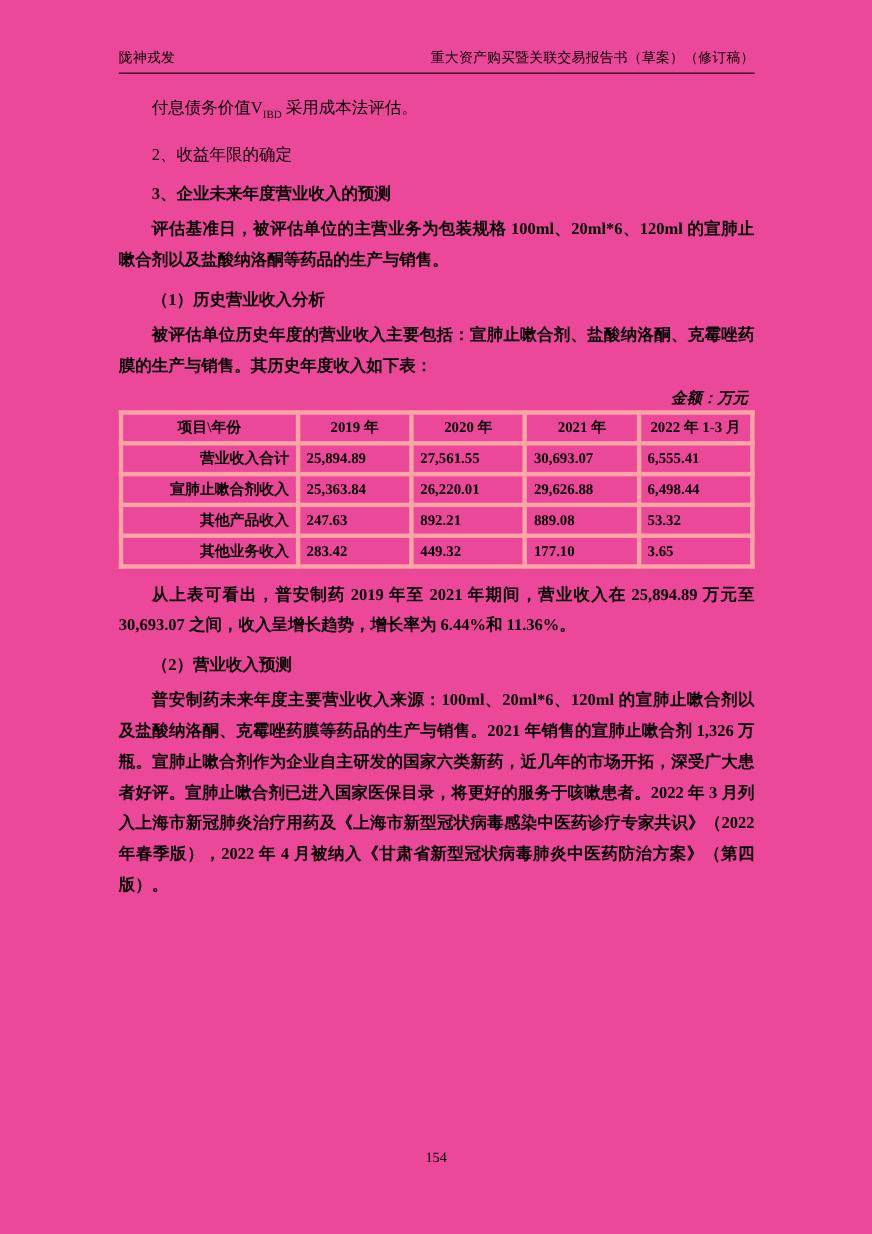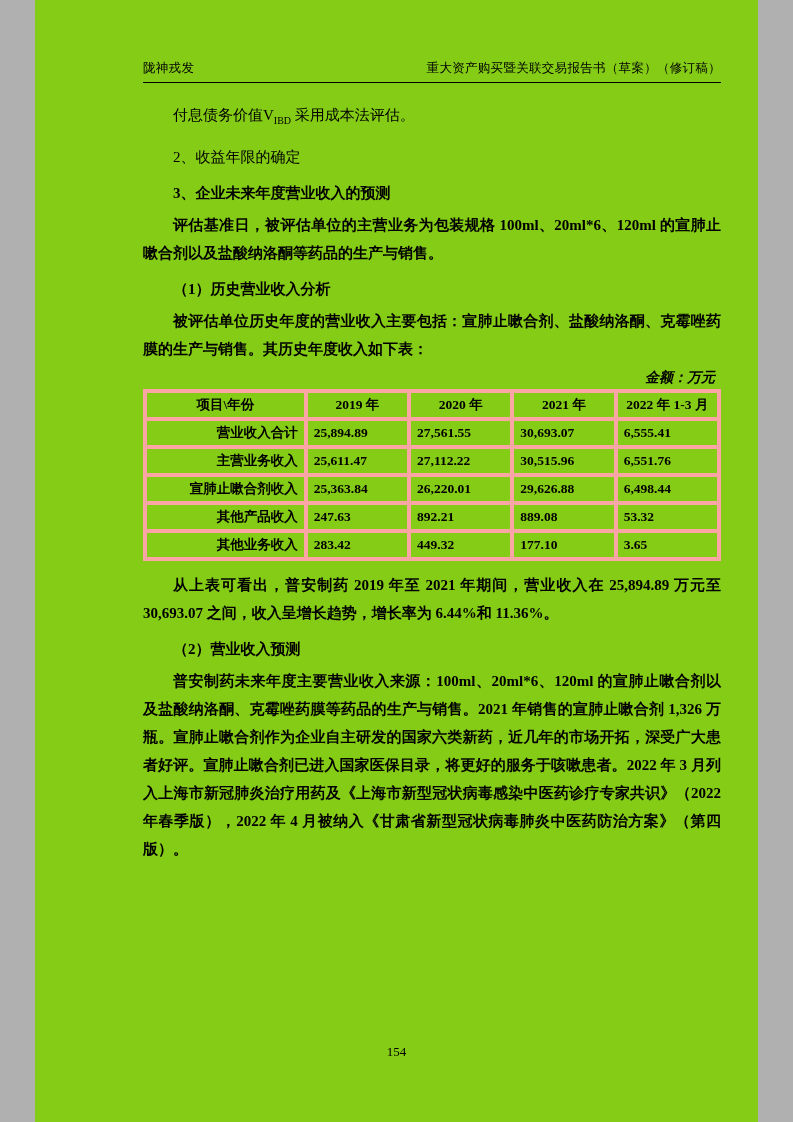--- a/index.html
+++ b/index.html
@@ -4,23 +4,23 @@
 <style>
   html, body {
     margin: 0;
     padding: 0;
     background: #b0b0b0;
   }
   body {
     font-family: "Liberation Serif", "DejaVu Serif", serif;
   }
   .page {
-    width: 723px;
+    width: 793px;
     height: 1122px;
-    background: #84cc16;
+    background: #ec4899;
     margin: 0 auto;
     position: relative;
     box-sizing: border-box;
     overflow: hidden;
   }
   .content {
     position: absolute;
     left: 108px;
     top: 44px;
     width: 578px;
@@ -32,21 +32,20 @@
     font-size: 12.5px;
     color: #000;
     letter-spacing: 0.3px;
     padding-bottom: 4px;
   }
   .header-left {
     white-space: nowrap;
   }
   .header-right {
     white-space: nowrap;
-    margin-top: 16px;
   }
   .header-rule {
     border-bottom: 1px solid #000;
     margin-top: 1px;
     margin-bottom: 18px;
   }
   p {
     margin: 0 0 4px 0;
     font-size: 15px;
     line-height: 28px;
@@ -154,27 +153,20 @@
       </thead>
       <tbody>
         <tr>
           <td class="label">营业收入合计</td>
           <td class="num">25,894.89</td>
           <td class="num">27,561.55</td>
           <td class="num">30,693.07</td>
           <td class="num">6,555.41</td>
         </tr>
         <tr>
-          <td class="label">主营业务收入</td>
-          <td class="num">25,611.47</td>
-          <td class="num">27,112.22</td>
-          <td class="num">30,515.96</td>
-          <td class="num">6,551.76</td>
-        </tr>
-        <tr>
           <td class="label">宣肺止嗽合剂收入</td>
           <td class="num">25,363.84</td>
           <td class="num">26,220.01</td>
           <td class="num">29,626.88</td>
           <td class="num">6,498.44</td>
         </tr>
         <tr>
           <td class="label">其他产品收入</td>
           <td class="num">247.63</td>
           <td class="num">892.21</td>

